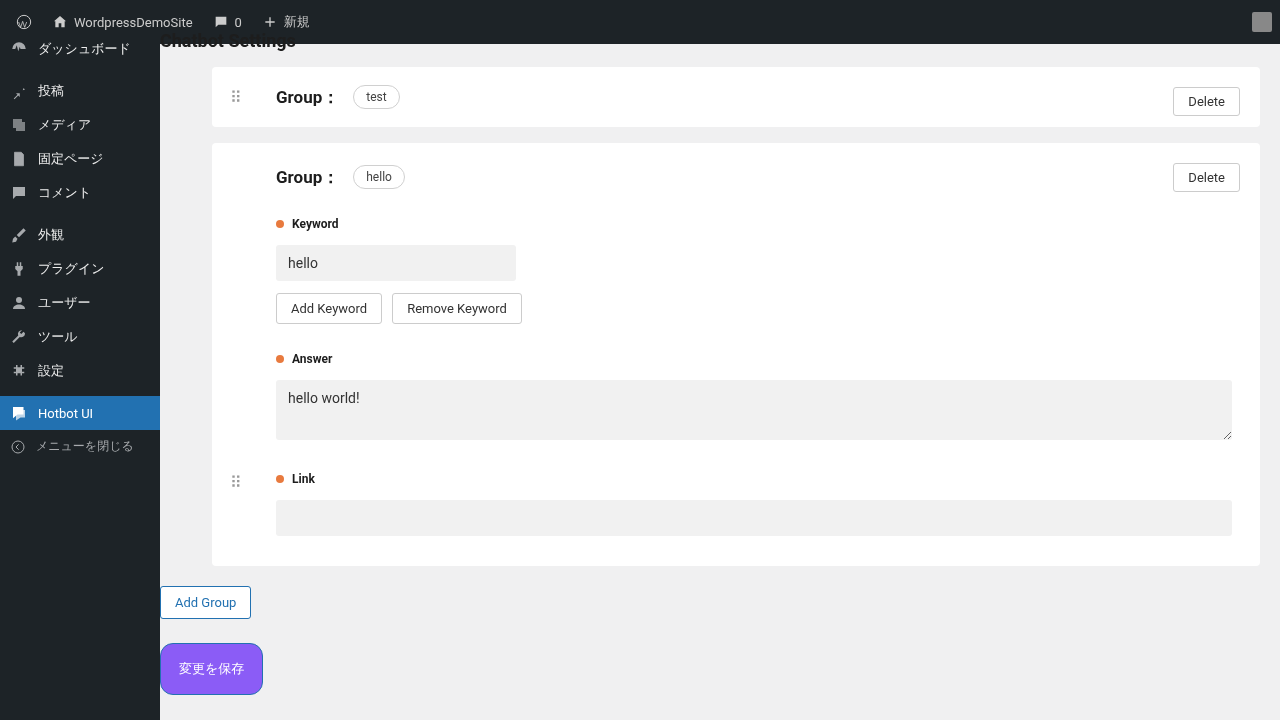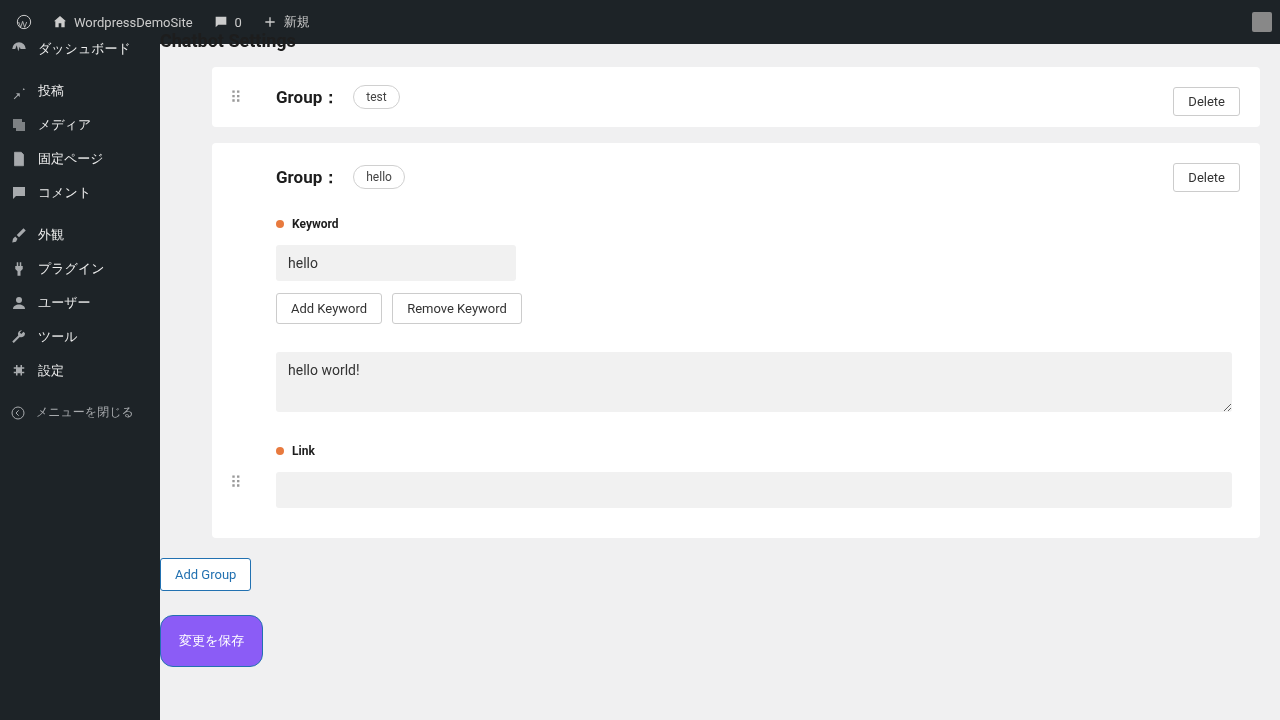--- a/index.html
+++ b/index.html
@@ -140,20 +140,27 @@
       </svg>
     <span>ツール</span>
   </div>
   <div class="sidebar-item">
     <svg viewBox="0 0 24 24">
         <path d="M8 4h2v3h4V4h2v3h3v2h-3v4h3v2h-3v3h-2v-3h-4v3H8v-3H5v-2h3V9H5V7h3z"></path>
       </svg>
     <span>設定</span>
   </div>
   <div class="sidebar-sep"></div>
+  <div class="sidebar-item active">
+    <svg viewBox="0 0 24 24">
+        <path d="M4 4h14v10H10l-6 5z" fill="#fff"></path>
+        <path d="M8 8h12v10h-6l-6 4z" fill="#fff" opacity="0.7"></path>
+      </svg>
+    <span>Hotbot UI</span>
+  </div>
   <div class="sidebar-collapse">
     <svg viewBox="0 0 24 24">
         <circle cx="12" cy="12" r="9" fill="none" stroke="#a7aaad" stroke-width="1.5"></circle>
         <path d="M13 8l-4 4 4 4" stroke="#a7aaad" stroke-width="1.5" fill="none"></path>
       </svg>
     <span>メニューを閉じる</span>
   </div>
 </div>
 
 <div class="main">
@@ -184,20 +191,24 @@
         <span>Keyword</span>
       </div>
       <input class="keyword-input" value="hello" style="">
       <div class="btn-row">
         <button class="btn-outline">Add Keyword</button>
         <button class="btn-outline">Remove Keyword</button>
       </div>
     </div>
 
     <div class="section">
+      <div class="section-label">
+        <span class="section-dot"></span>
+        <span>Answer</span>
+      </div>
       <textarea class="answer-input" style="">hello world!</textarea>
     </div>
 
     <div class="section">
       <div class="section-label">
         <span class="section-dot"></span>
         <span>Link</span>
       </div>
       <input class="link-input" value="" style="">
     </div>

